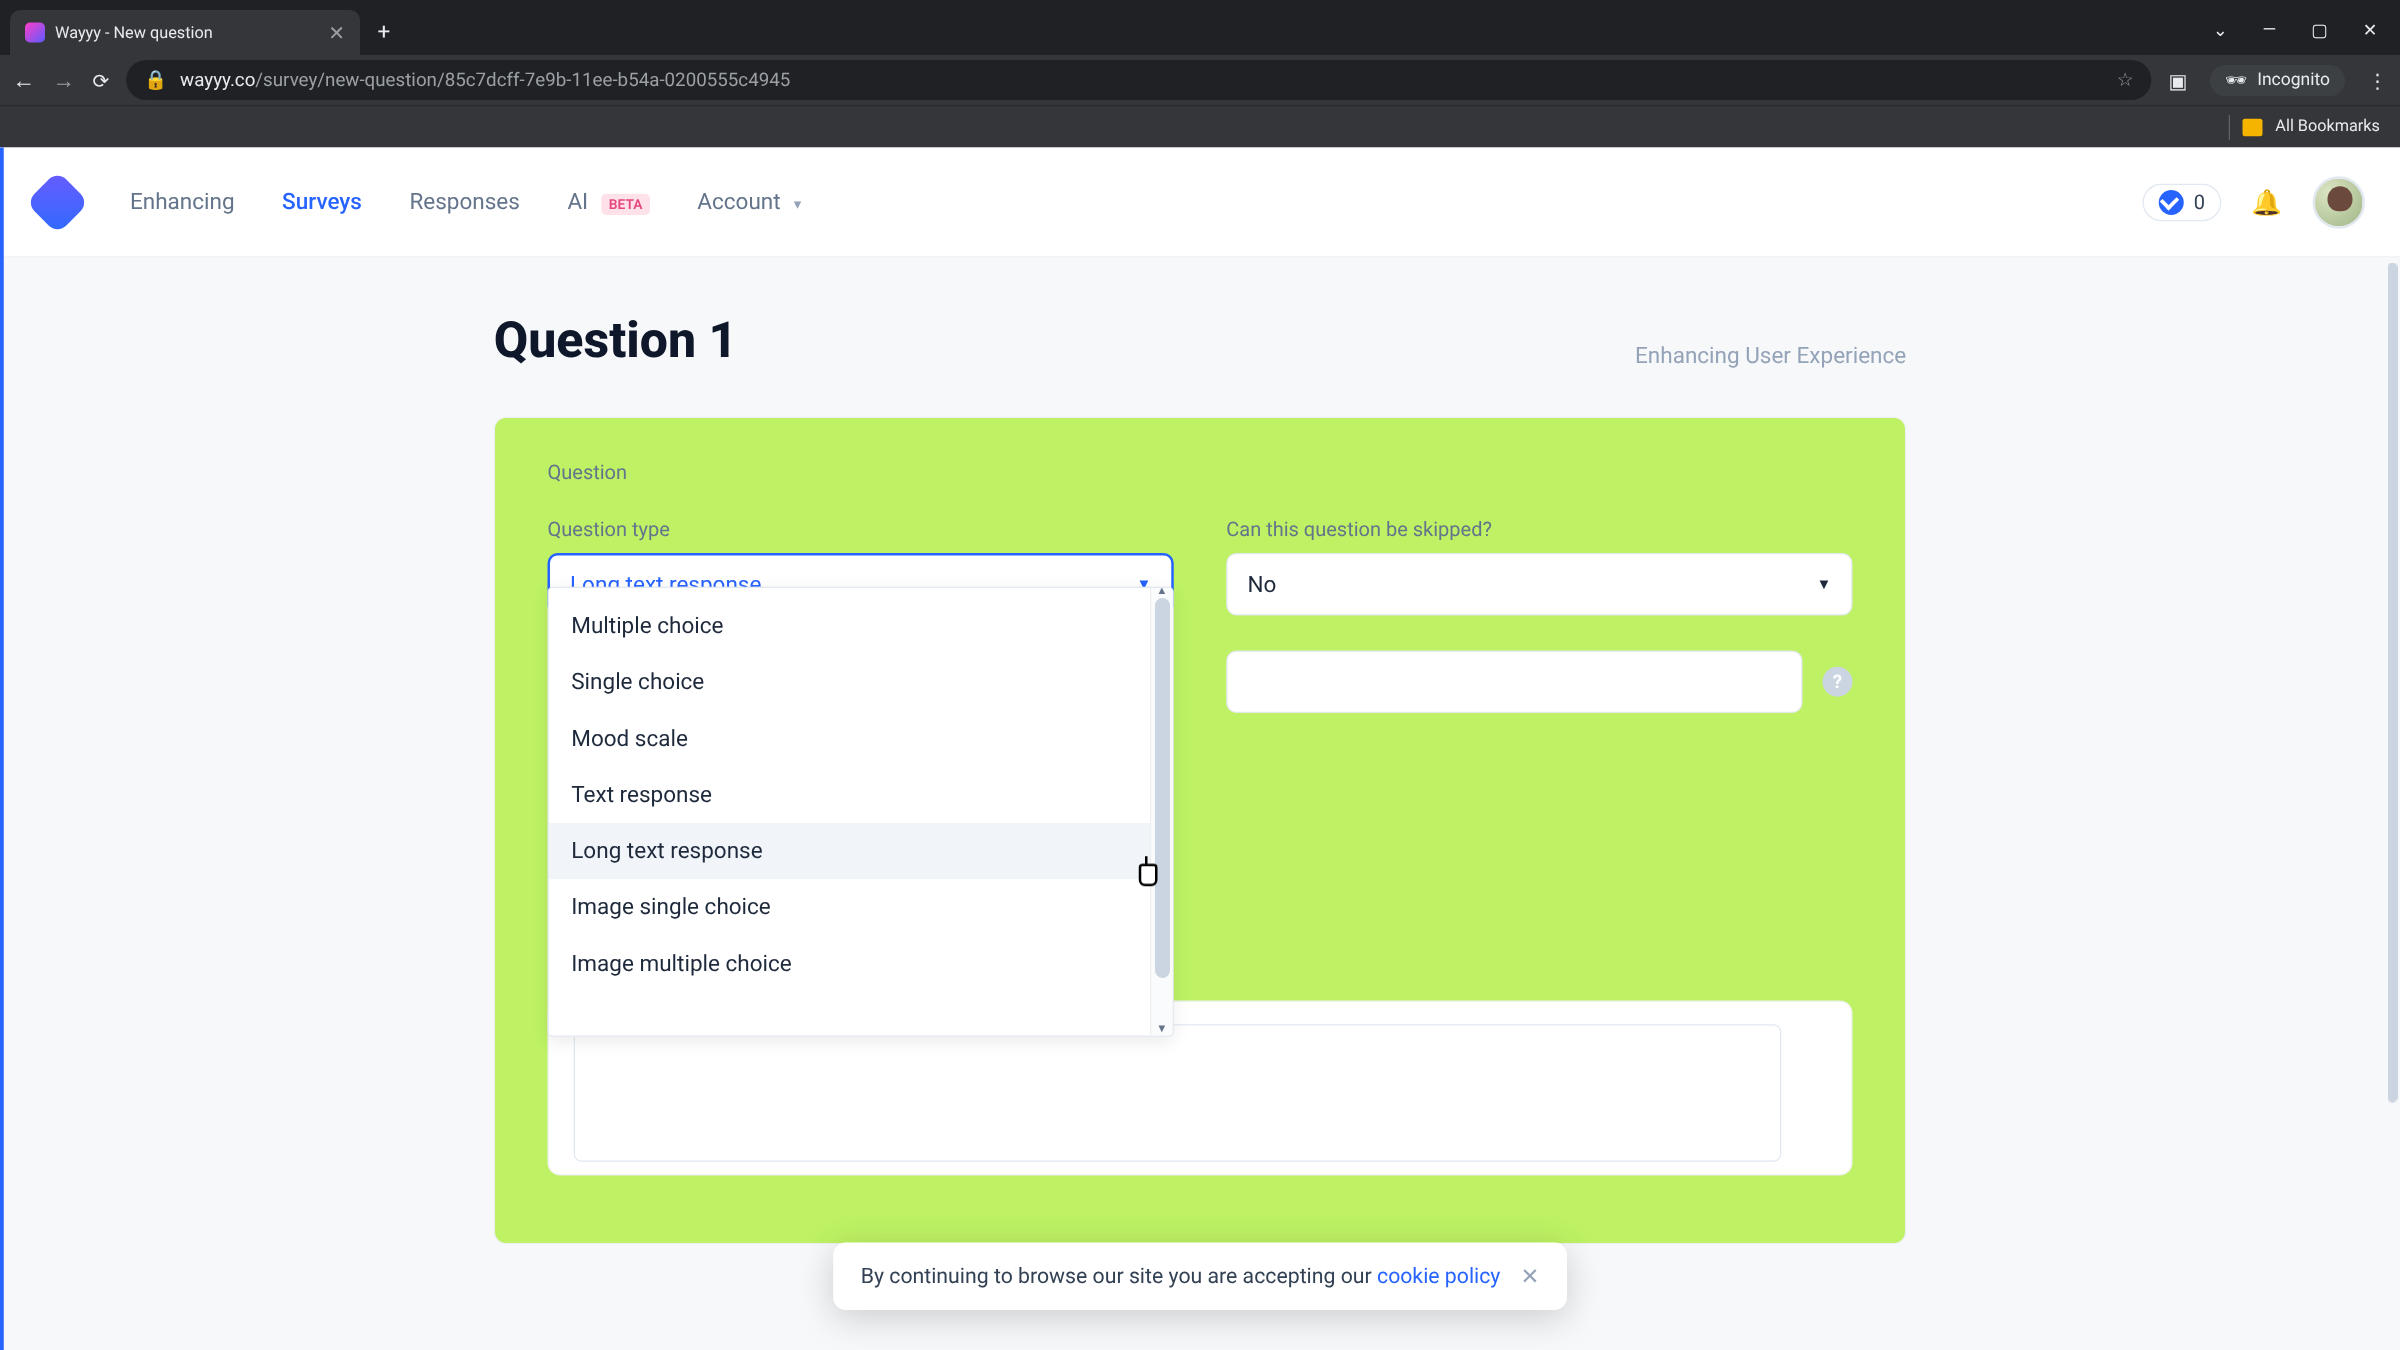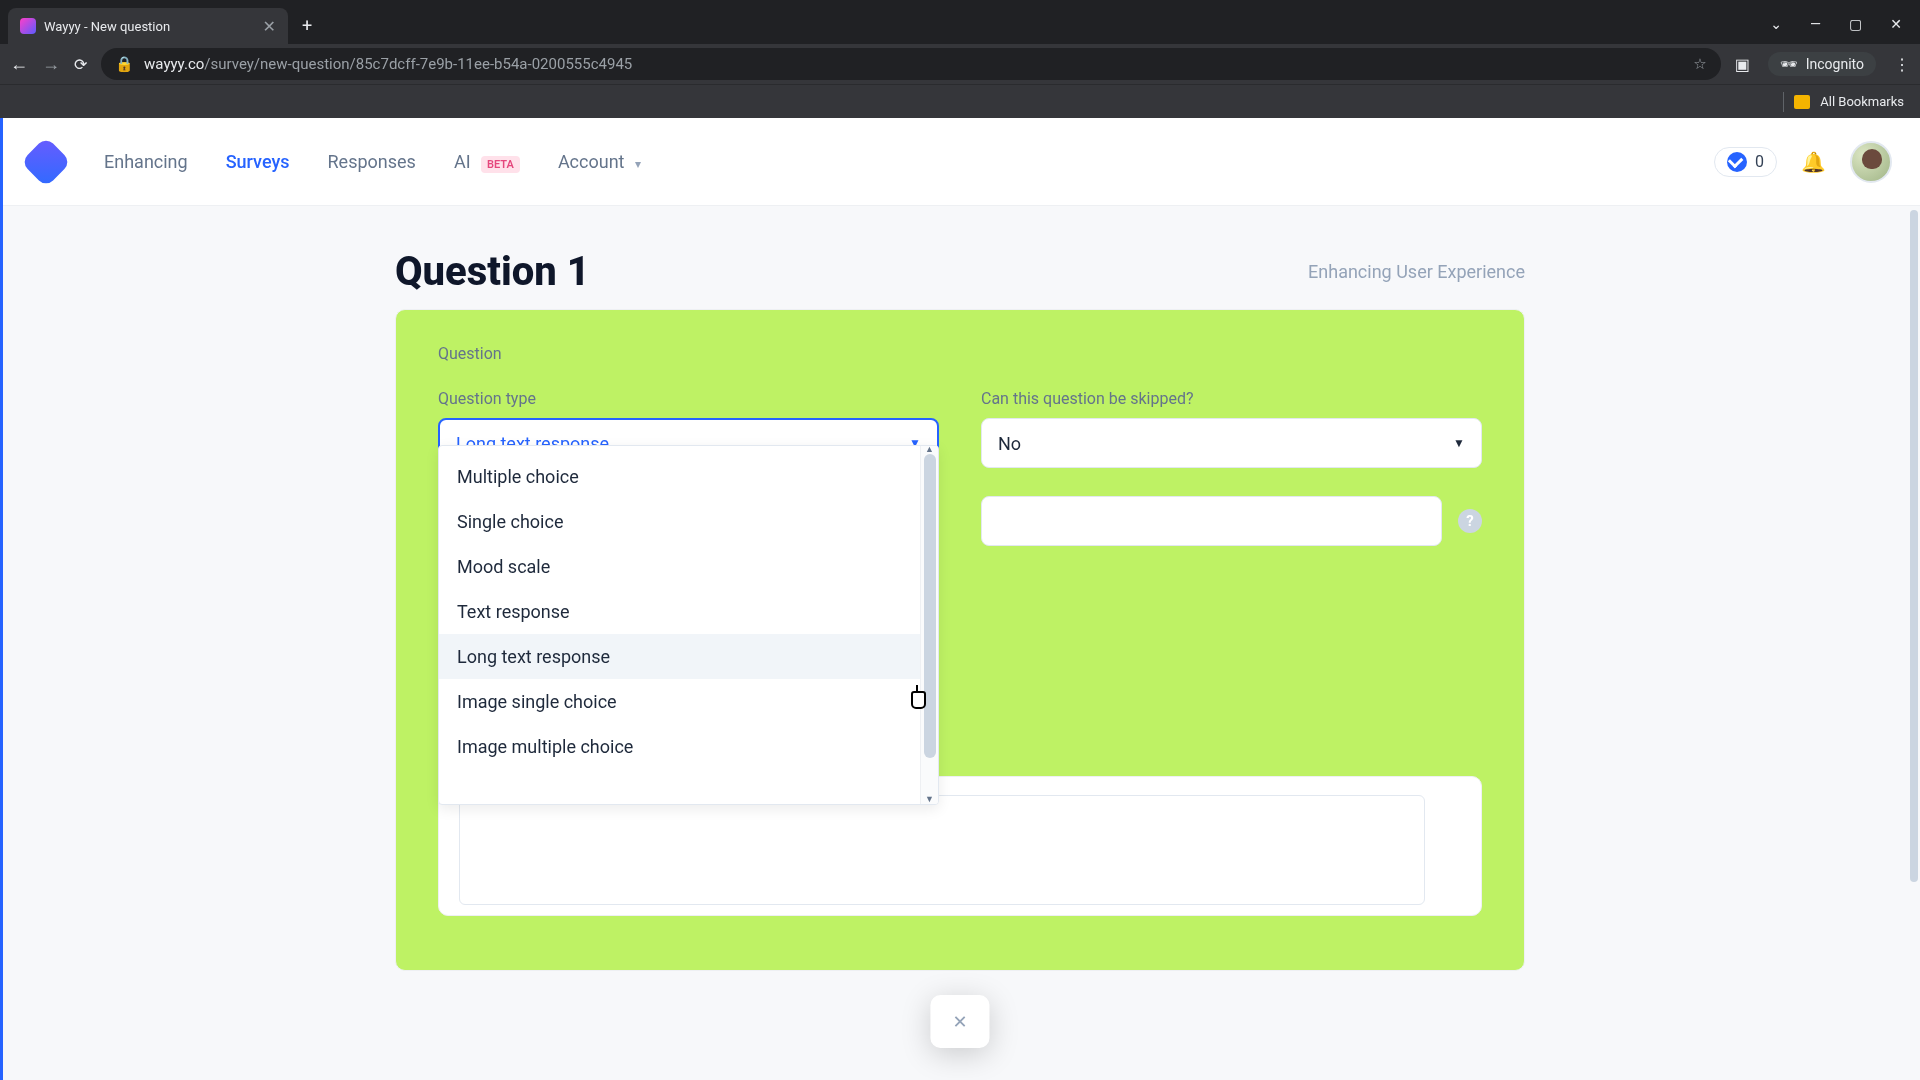--- a/index.html
+++ b/index.html
@@ -120,21 +120,21 @@
   .left-accent { position:absolute; left:0; top:0; bottom:0; width:3px; background:#2663ff; }
   .content-scroll {
     position:absolute; top:88px; left:0; right:0; bottom:0;
     overflow:auto;
   }
   .content-inner {
     max-width: 1130px;
     margin: 0 auto;
     padding: 42px 0 140px;
   }
-  .header-row { display:flex; align-items:center; justify-content:space-between; margin-bottom:14px;}
+  .header-row { display:flex; align-items:flex-end; justify-content:space-between; margin-bottom:38px;}
   .qtitle { font-size:40px; font-weight:800; color:#0f172a;}
   .survey-name { color:#94a3b8; font-size:18px;}
   .card {
     background:#bef264; border-radius:10px; border:1px solid #eef0f3;
     padding: 34px 42px 54px;
     position:relative;
   }
   .field-label { color:#64748b; font-size:16px; margin-bottom:10px;}
   .text-input {
     width:100%; height:50px; border:1px solid #e2e8f0; border-radius:8px;
@@ -354,14 +354,17 @@
   </div>
 
   <div class="page-scroll">
     <div class="page-thumb"></div>
   </div>
 
   <div class="cursor"></div>
 </div>
 
 <div class="cookie">
+  <span>
+    <span>By continuing to browse our site you are accepting our </span><a>cookie policy</a>
+  </span>
   <span class="cookie-close">✕</span>
 </div>
 
 </body></html>

